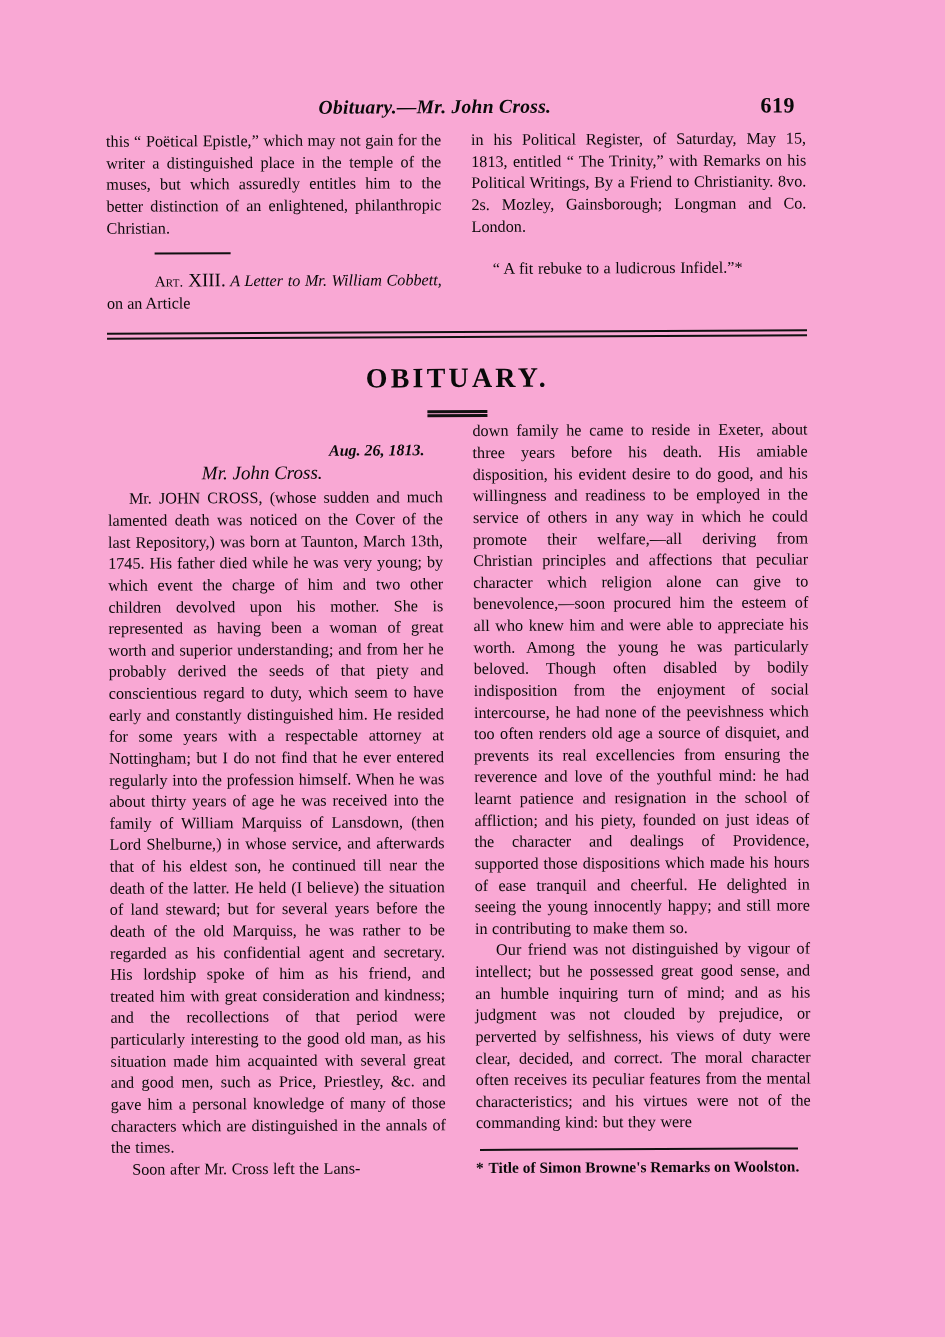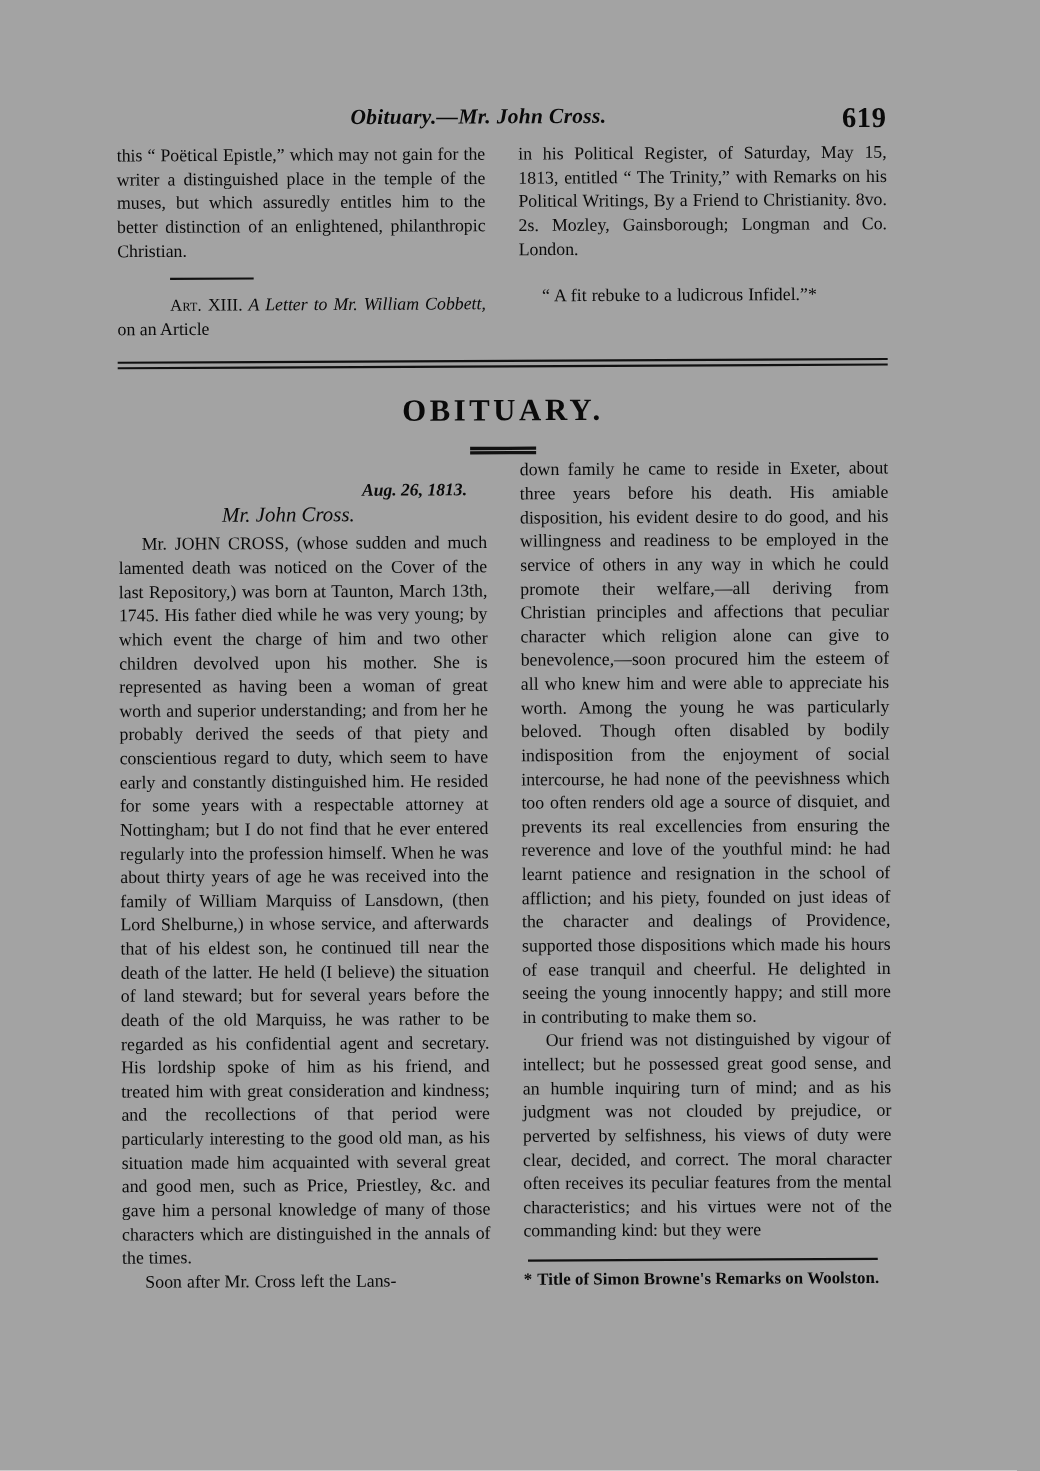--- a/index.html
+++ b/index.html
@@ -10,21 +10,21 @@
   }
   body {
     font-family: "Liberation Serif", "DejaVu Serif", serif;
     color: #0a0a0a;
   }
   .page {
     position: relative;
     width: 945px;
     height: 1337px;
     margin: 0 auto;
-    background: #a3a3a3;
+    background: #f9a8d4;
     overflow: hidden;
   }
   
   .scan {
     position: absolute;
     left: 0; top: 0;
     width: 945px;
     height: 1337px;
     transform: rotate(-0.28deg);
     transform-origin: 50% 40%;
@@ -46,24 +46,24 @@
     left: 0; right: 0;
     text-align: center;
     font-style: italic;
     font-weight: bold;
     font-size: 19.5px;
     letter-spacing: 0.3px;
     padding-right: 42px;
   }
   .runhead-page {
     position: absolute;
-    right: 0;
+    right: 11px;
     top: -2px;
     font-weight: bold;
-    font-size: 26px;
+    font-size: 22px;
     letter-spacing: 0.5px;
   }
 
   
   .cols {
     display: flex;
     gap: 30px;
   }
   .col {
     width: 335px;
@@ -96,21 +96,21 @@
     font-size: 16.2px;
     line-height: 1.335;
     text-align: justify;
   }
   .art-label {
     font-variant: small-caps;
     font-size: 15px;
     letter-spacing: 0.2px;
     margin-left: 48px;
   }
-  .art-roman { font-size: 16px; }
+  .art-roman { font-size: 19px; }
   .art-title { font-style: italic; }
 
   
   .rule-double-wide {
     margin: 18px 0 0 0;
     width: 700px;
     height: 7px;
     border-top: 2.2px solid #111;
     border-bottom: 2.6px solid #111;
     box-sizing: border-box;

